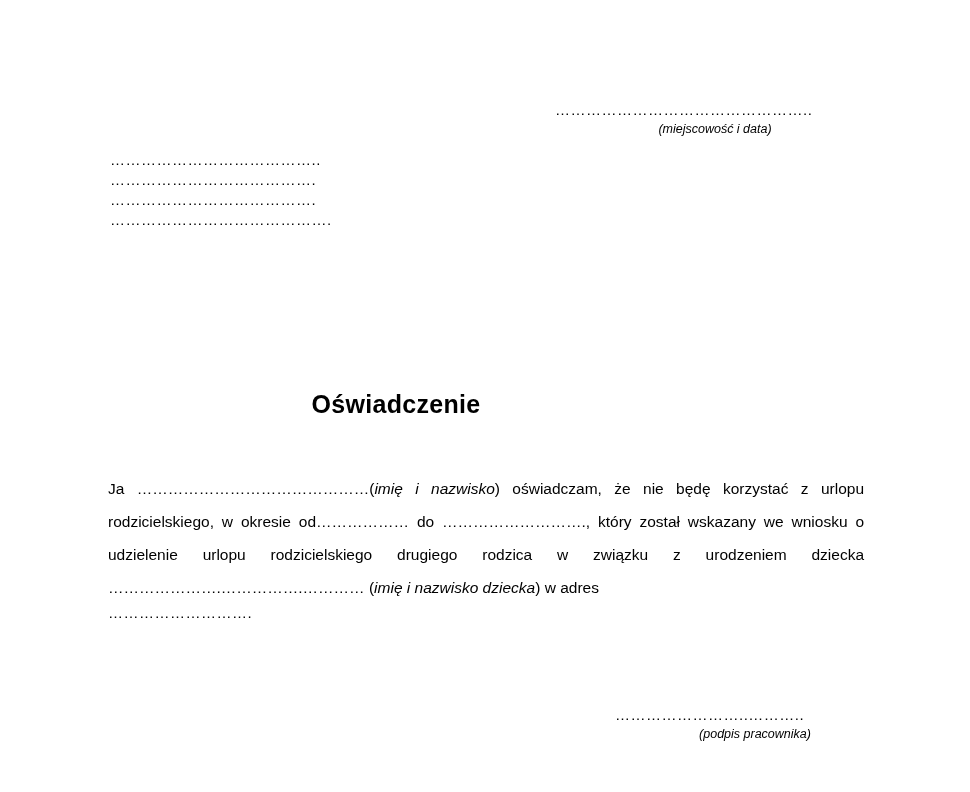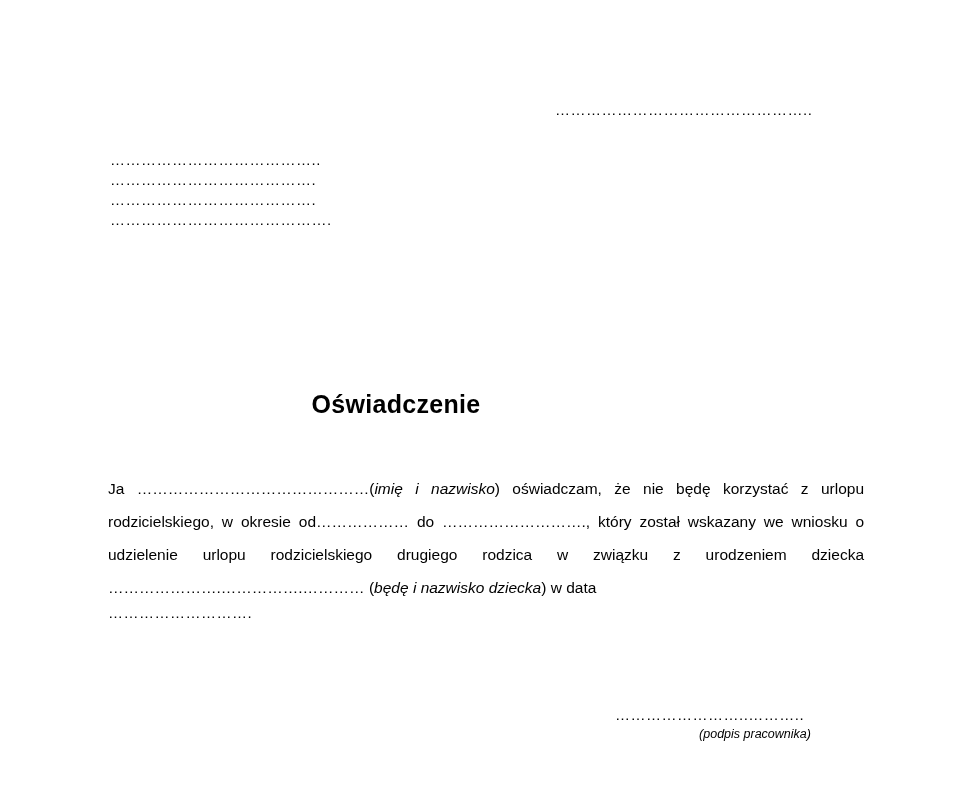--- a/index.html
+++ b/index.html
@@ -104,33 +104,34 @@
   .signature .dots-line { text-align: left; }
   .signature .caption { text-align: center; padding-right: 20px; }
 </style>
 </head>
 <body>
 
 <div class="page">
 
   <div class="top-right">
     <div class="dots-line">…………………………………………..</div>
+    <div class="caption">(miejscowość i data)</div>
   </div>
 
   <div class="top-left">
     <div class="dots-line">…………………………………..</div>
     <div class="dots-line">………………………………….</div>
     <div class="dots-line">………………………………….</div>
     <div class="dots-line">…………………………………….</div>
   </div>
 
   <div class="doc-title">Oświadczenie</div>
 
   <div class="body-text">
-    <span>Ja ………………………………………(</span><i>imię i nazwisko</i><span>) oświadczam, że nie będę korzystać z urlopu rodzicielskiego, w okresie od……………… do ………………………., który został wskazany we wniosku o udzielenie urlopu rodzicielskiego drugiego rodzica w związku z urodzeniem dziecka ………………….…………….………… (</span><i>będę i nazwisko dziecka</i><span>) w data</span>
+    <span>Ja ………………………………………(</span><i>imię i nazwisko</i><span>) oświadczam, że nie będę korzystać z urlopu rodzicielskiego, w okresie od……………… do ………………………., który został wskazany we wniosku o udzielenie urlopu rodzicielskiego drugiego rodzica w związku z urodzeniem dziecka ………………….…………….………… (</span><i>imię i nazwisko dziecka</i><span>) w adres</span>
   </div>
   <div class="last-line">……………………….</div>
 
   <div class="signature">
     <div class="dots-line">……………………..………..</div>
     <div class="caption">(podpis pracownika)</div>
   </div>
 
 </div>
 

